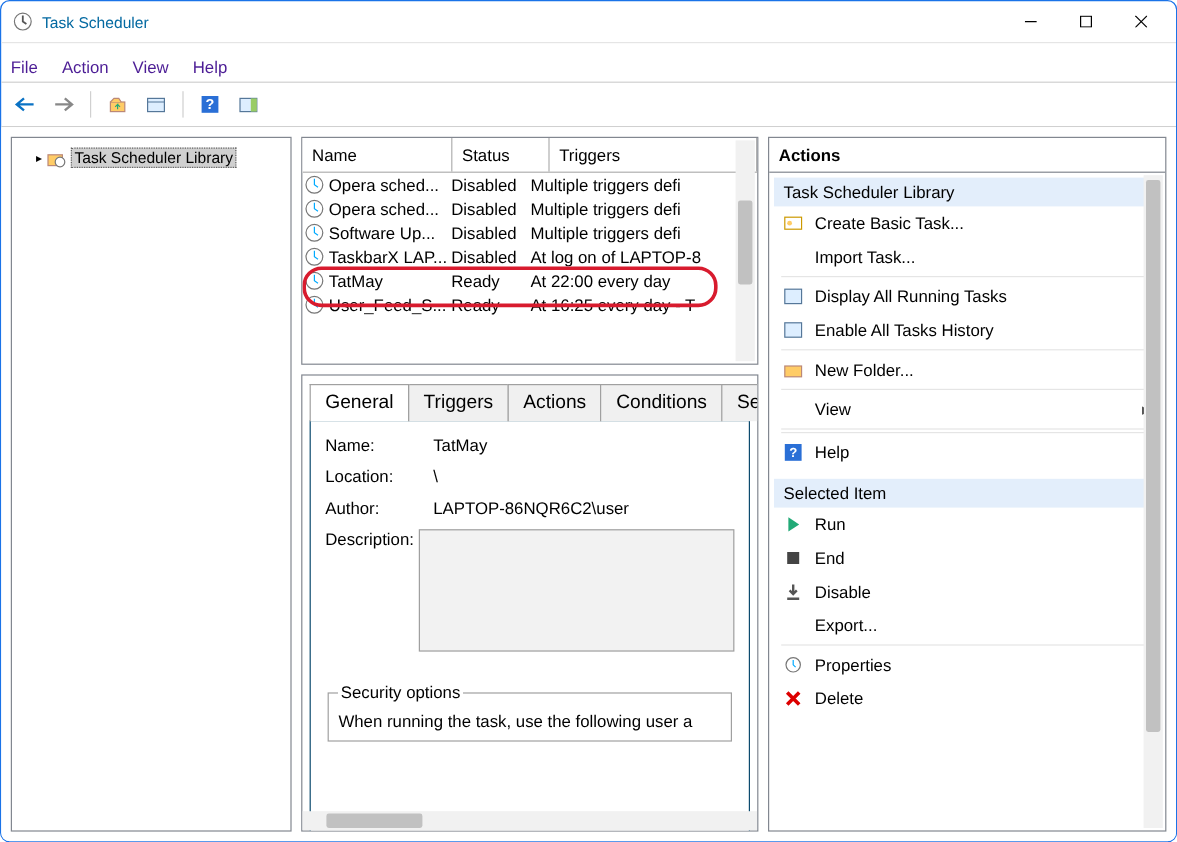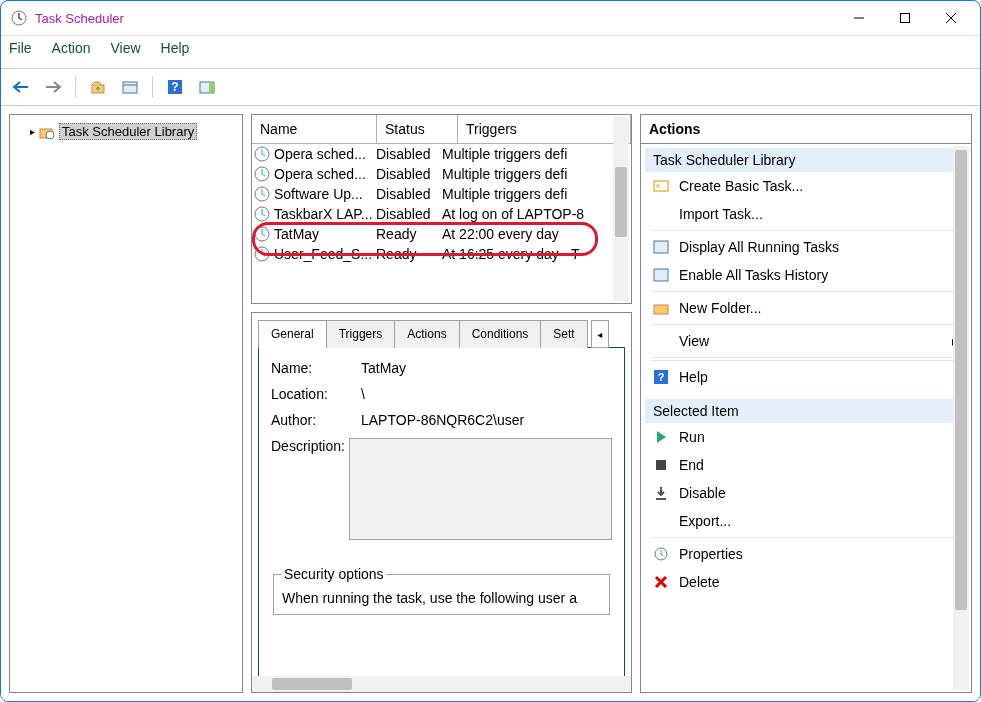--- a/index.html
+++ b/index.html
@@ -1,22 +1,22 @@
 <!DOCTYPE html>
 <html><head>
 <meta charset="utf-8">
 <style>
 body{margin:0;font-family:"Segoe UI",Tahoma,sans-serif;font-size:13px;color:#000;background:#fff;overflow:hidden}
 .window{width:981px;height:702px;border:1px solid #1a73e8;border-radius:8px;background:#fff;display:flex;flex-direction:column;box-sizing:border-box;overflow:hidden}
 .titlebar{height:34px;display:flex;align-items:center;padding:0 6px}
 .titlebar .icon{width:16px;height:16px;margin:0 8px 0 4px}
-.titlebar .title{flex:1;font-size:13px;color:#a21caf}
+.titlebar .title{flex:1;font-size:13px;color:#0369a1}
 .winbtns{display:flex;gap:0}
 .winbtn{width:46px;height:30px;display:flex;align-items:center;justify-content:center;color:#222}
-.menubar{height:24px;display:flex;align-items:flex-start;padding:4px 8px;gap:20px;font-size:14px;color:#14532d;border-top:1px solid #e5e5e5}
+.menubar{height:24px;display:flex;align-items:flex-end;padding:4px 8px;gap:20px;font-size:14px;color:#4c1d95;border-top:1px solid #e5e5e5}
 .menubar span{cursor:default}
 .toolbar{height:32px;display:flex;align-items:center;padding:2px 8px;gap:8px;border-top:1px solid #d0d0d0;border-bottom:1px solid #d0d0d0}
 .tbtn{width:24px;height:24px;display:flex;align-items:center;justify-content:center}
 .vdiv{width:1px;height:22px;background:#d0d0d0;margin:0 2px}
 .body{flex:1;display:flex;padding:8px;gap:8px;background:#fff;overflow:hidden}
 .panel{border:1px solid #828790;background:#fff}
 .nav{width:220px;padding:6px}
 .treerow{display:flex;align-items:center;gap:4px;padding:2px 0;font-size:13px}
 .treerow.sel span.label{background:#d0d0d0;border:1px dotted #666;padding:0 2px}
 .center{flex:1;display:flex;flex-direction:column;gap:8px;min-width:0}
@@ -29,21 +29,21 @@
 .taskrow .c1{width:102px;white-space:nowrap;overflow:hidden;text-overflow:ellipsis}
 .taskrow .c2{width:66px}
 .taskrow .c3{flex:1;white-space:nowrap;overflow:hidden;text-overflow:ellipsis}
 .highlight{position:absolute;border:3px solid #d81b2e;border-radius:16px;pointer-events:none}
 .vscroll{position:absolute;right:2px;top:2px;bottom:2px;width:16px;background:#f1f1f1}
 .vscroll .thumb{position:absolute;left:2px;right:2px;background:#c1c1c1;border-radius:2px}
 .hscroll{position:absolute;left:0;right:0;bottom:0;height:16px;background:#f1f1f1}
 .hscroll .thumb{position:absolute;top:2px;bottom:2px;background:#c1c1c1;border-radius:2px}
 .details{flex:1;position:relative;overflow:hidden}
 .tabs{display:flex;position:relative;top:1px}
-.tab{padding:6px 12px;border:1px solid #a0a0a0;border-bottom:none;background:#fff;font-size:12px;position:relative;margin-right:-1px}
+.tab{padding:6px 12px;border:1px solid #a0a0a0;border-bottom:none;background:#fff;font-size:16px;position:relative;margin-right:-1px}
 .tab.active{background:#fff;z-index:2}
 .tab.in{background:#f0f0f0}
 .tabscroll{display:flex;margin-left:4px}
 .tabscroll div{width:16px;height:26px;border:1px solid #a0a0a0;display:flex;align-items:center;justify-content:center;font-size:10px}
 .tabbody{border:1px solid #0c4a6e;padding:12px;height:calc(100% - 48px);background:#fff;overflow:hidden}
 .frow{display:flex;margin-bottom:10px;font-size:14px}
 .frow .lab{width:90px}
 .frow .val{flex:1}
 .descbox{border:1px solid #a0a0a0;background:#f2f2f2;height:100px;width:300px}
 .secgroup{margin-top:26px;font-size:14px}

